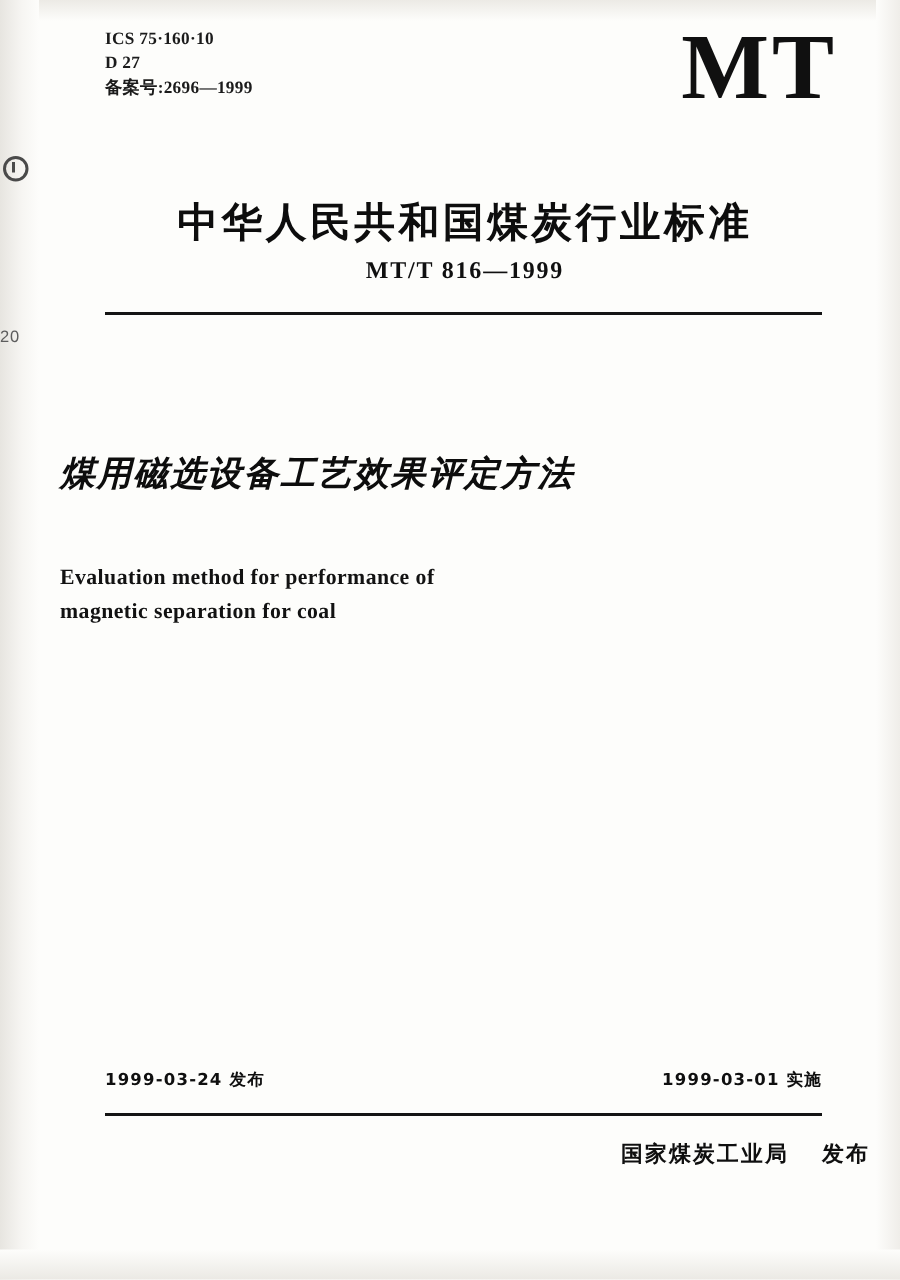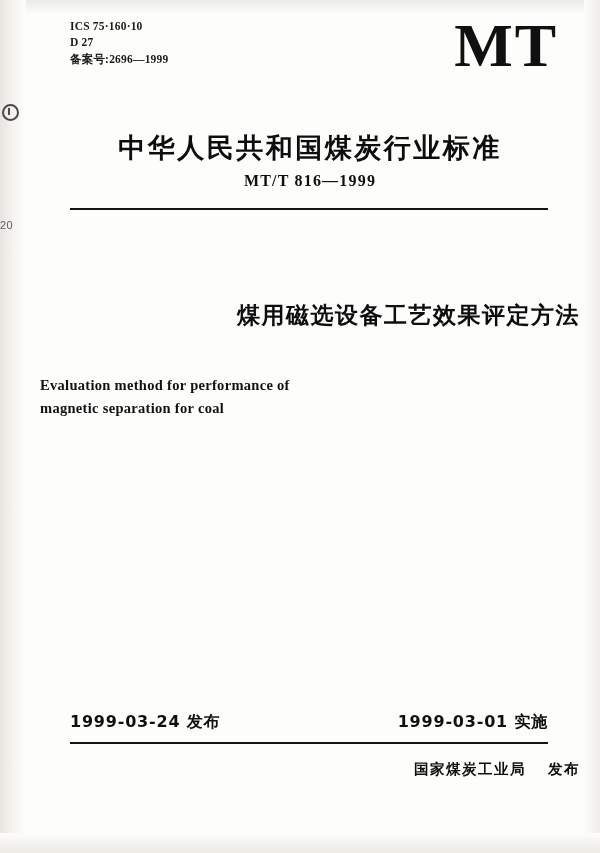--- a/index.html
+++ b/index.html
@@ -150,26 +150,27 @@
     width: 478px;
     height: 2px;
     background: #141414;
   }
 
   .doc-title-cn {
     position: absolute;
     left: 0;
     top: 300px;
     width: 540px;
-    text-align: right;
+    text-align: left;
     font-family: "DejaVu Sans", "Liberation Sans", sans-serif;
     font-weight: bold;
     font-size: 23px;
     letter-spacing: 1.5px;
     color: #0d0d0d;
+    font-style: italic;
   }
 
   .doc-title-en {
     position: absolute;
     left: 0;
     top: 374px;
     width: 540px;
     text-align: left;
     font-family: "Liberation Serif", serif;
     font-weight: bold;
@@ -181,21 +182,21 @@
 
   .date-row {
     position: absolute;
     left: 30px;
     top: 712px;
     width: 478px;
     display: flex;
     justify-content: space-between;
     font-family: "DejaVu Sans", "Liberation Sans", sans-serif;
     font-weight: bold;
-    font-size: 16px;
+    font-size: 11px;
     letter-spacing: 0.8px;
     color: #0f0f0f;
   }
 
   .rule-bottom {
     position: absolute;
     left: 30px;
     top: 742px;
     width: 478px;
     height: 2px;

